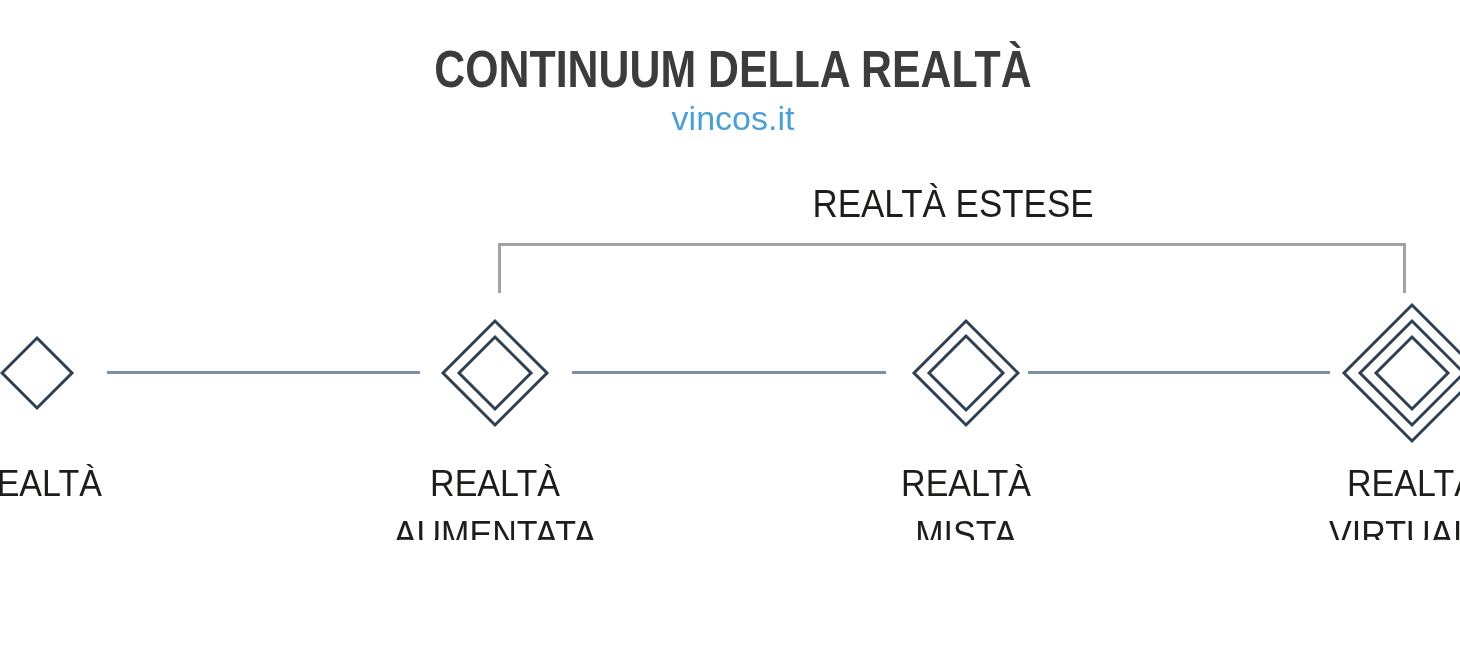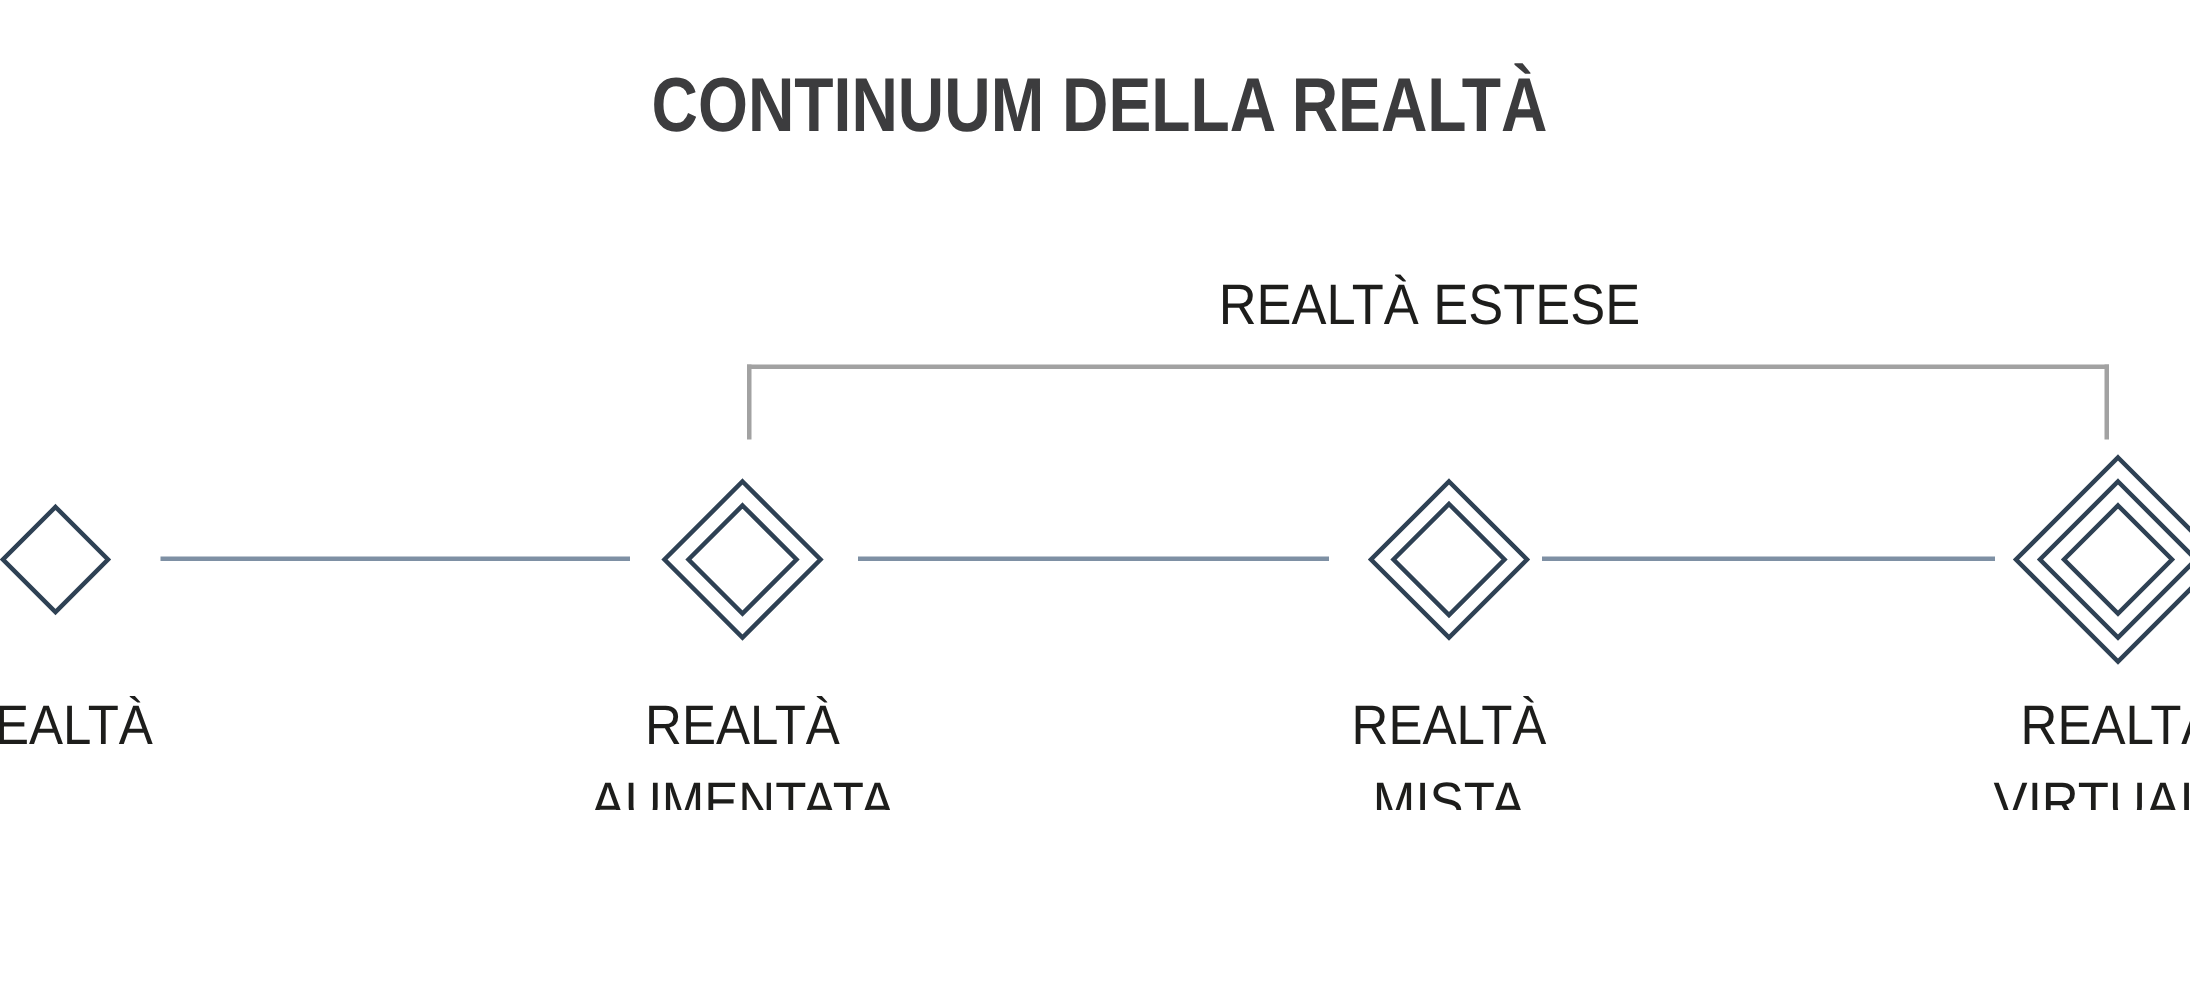--- a/index.html
+++ b/index.html
@@ -102,20 +102,21 @@
   .l-2 { left: 495px; }
   .l-3 { left: 966px; }
   .l-4 { left: 1412px; }
 </style>
 </head>
 <body>
 
 <div id="canvas">
 
   <div class="title">CONTINUUM DELLA REALTÀ</div>
+  <div class="credit">vincos.it</div>
 
   <div class="bracket-label">REALTÀ ESTESE</div>
   <div class="bracket"></div>
 
   <div class="connector seg-1"></div>
   <div class="connector seg-2"></div>
   <div class="connector seg-3"></div>
 
   <div class="diamond d-1"><svg width="76" height="76" viewBox="0 0 76 76">
         <polygon points="38,3 73,38 38,73 3,38" fill="none" stroke="#2e4154" stroke-width="3"></polygon>

